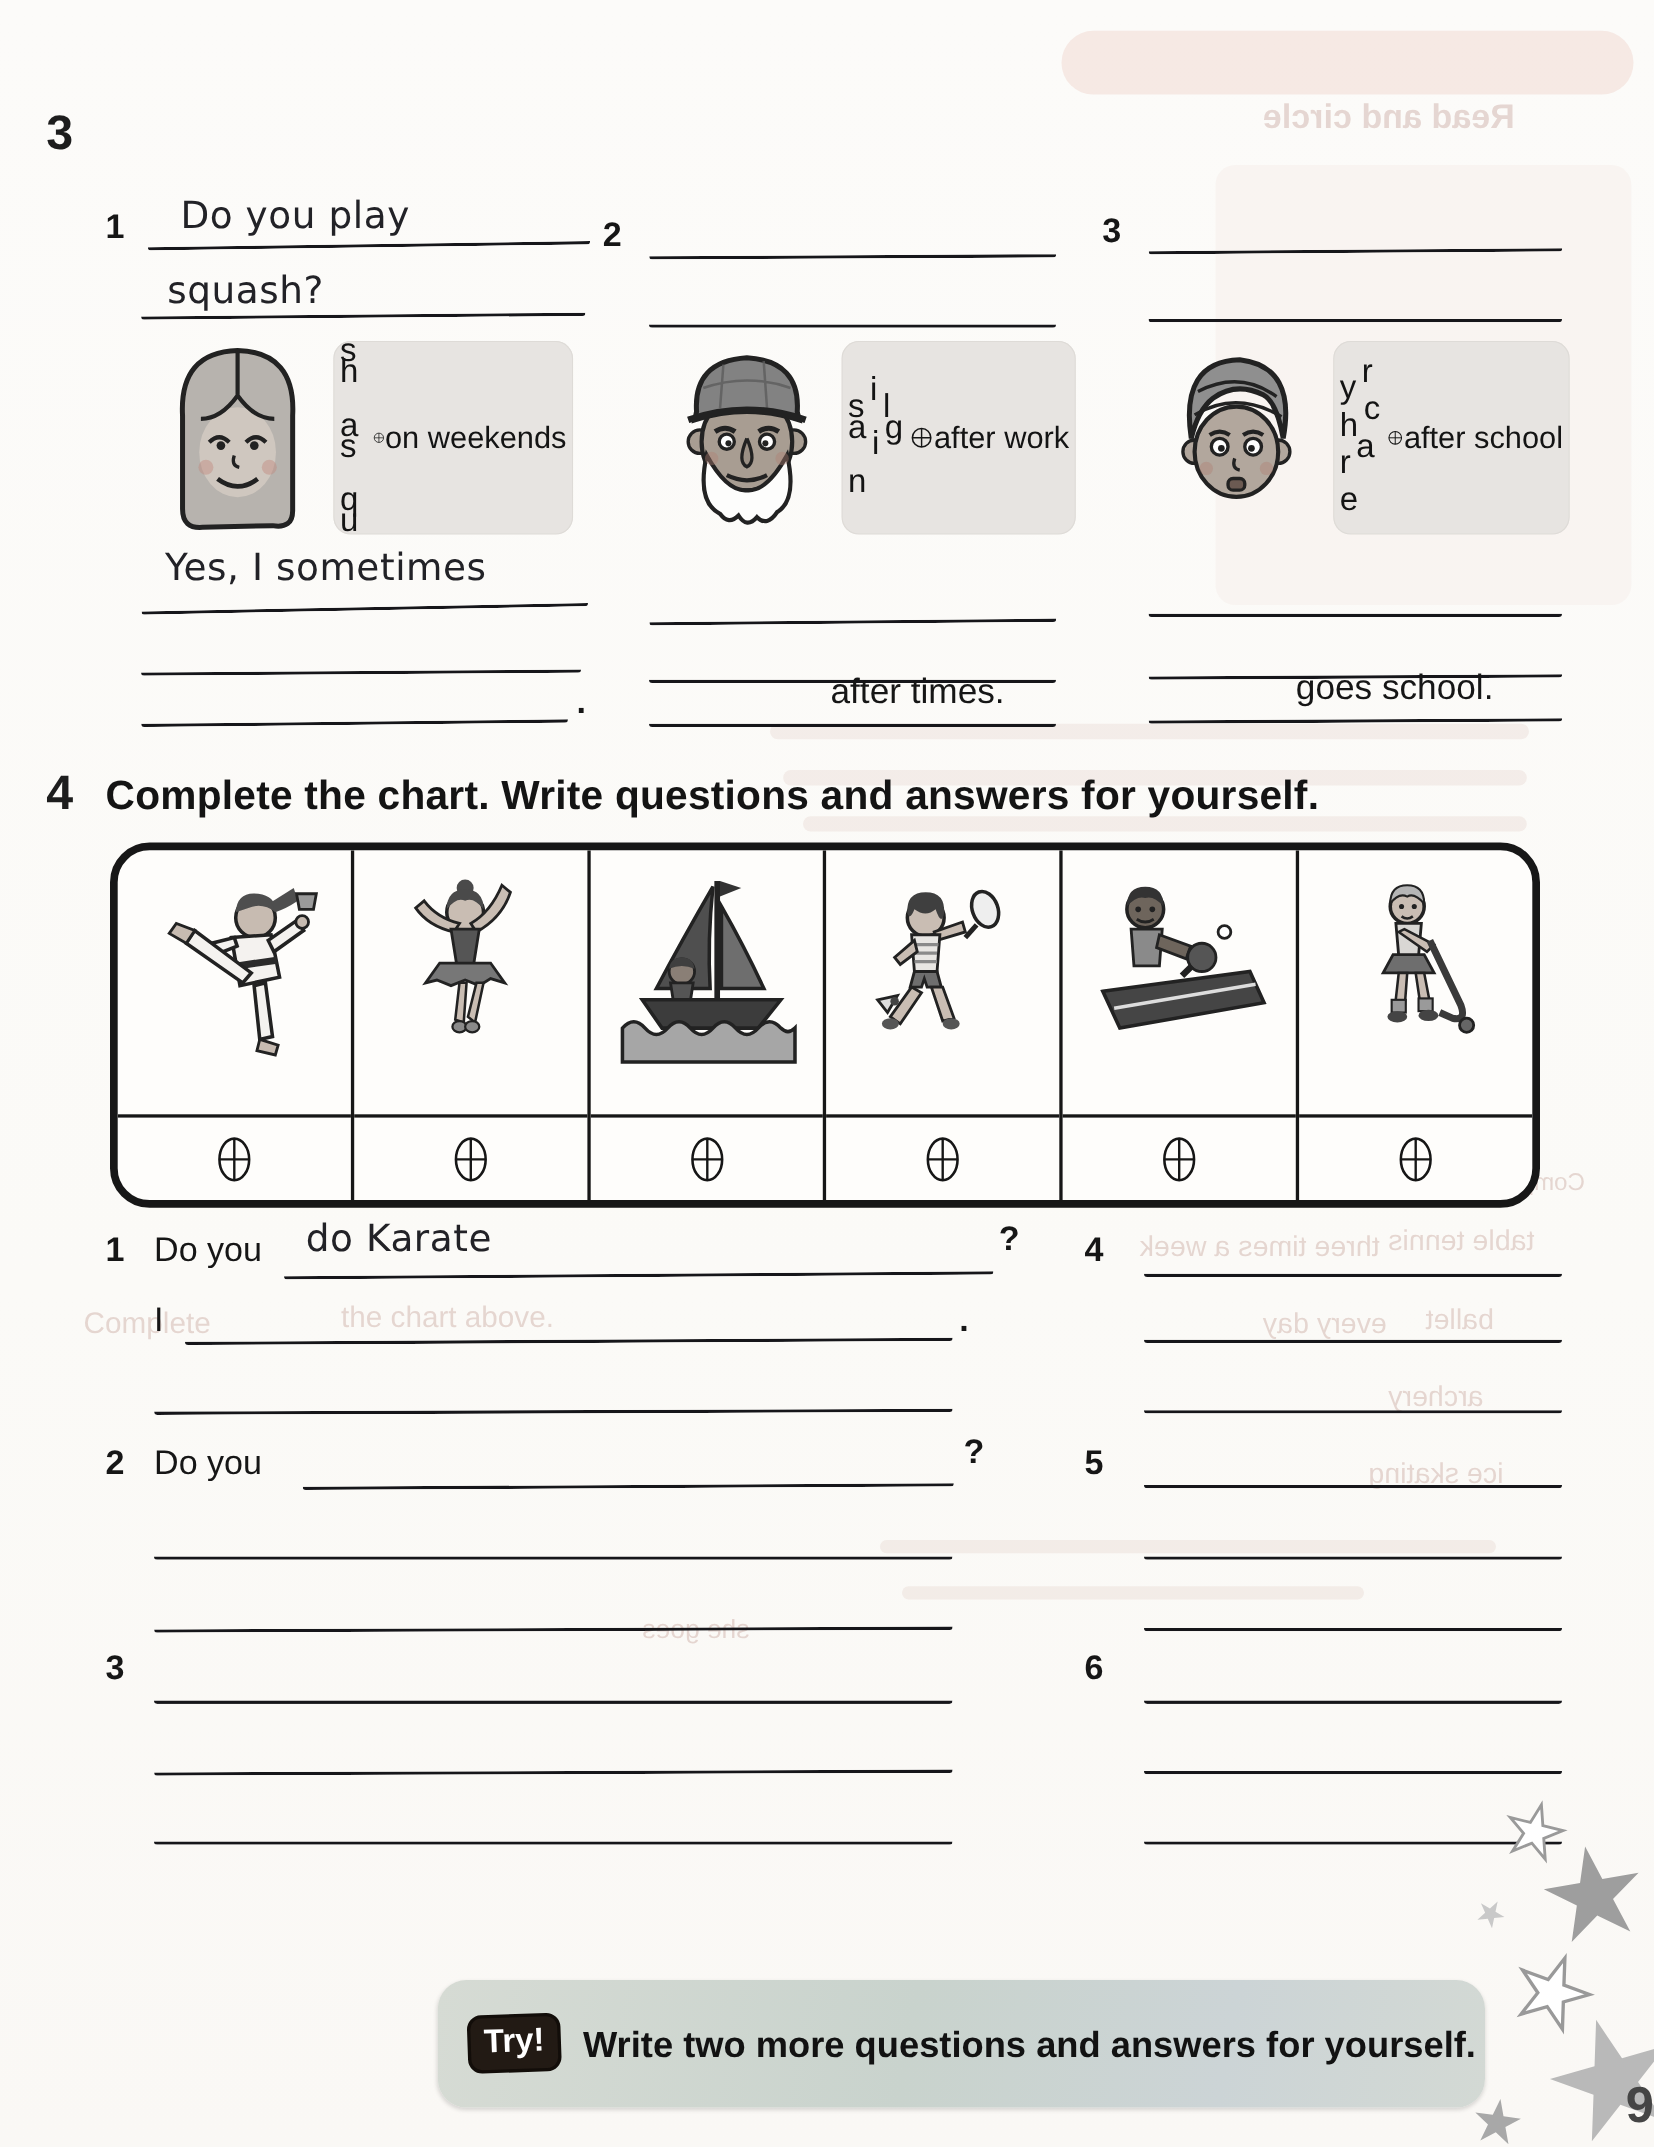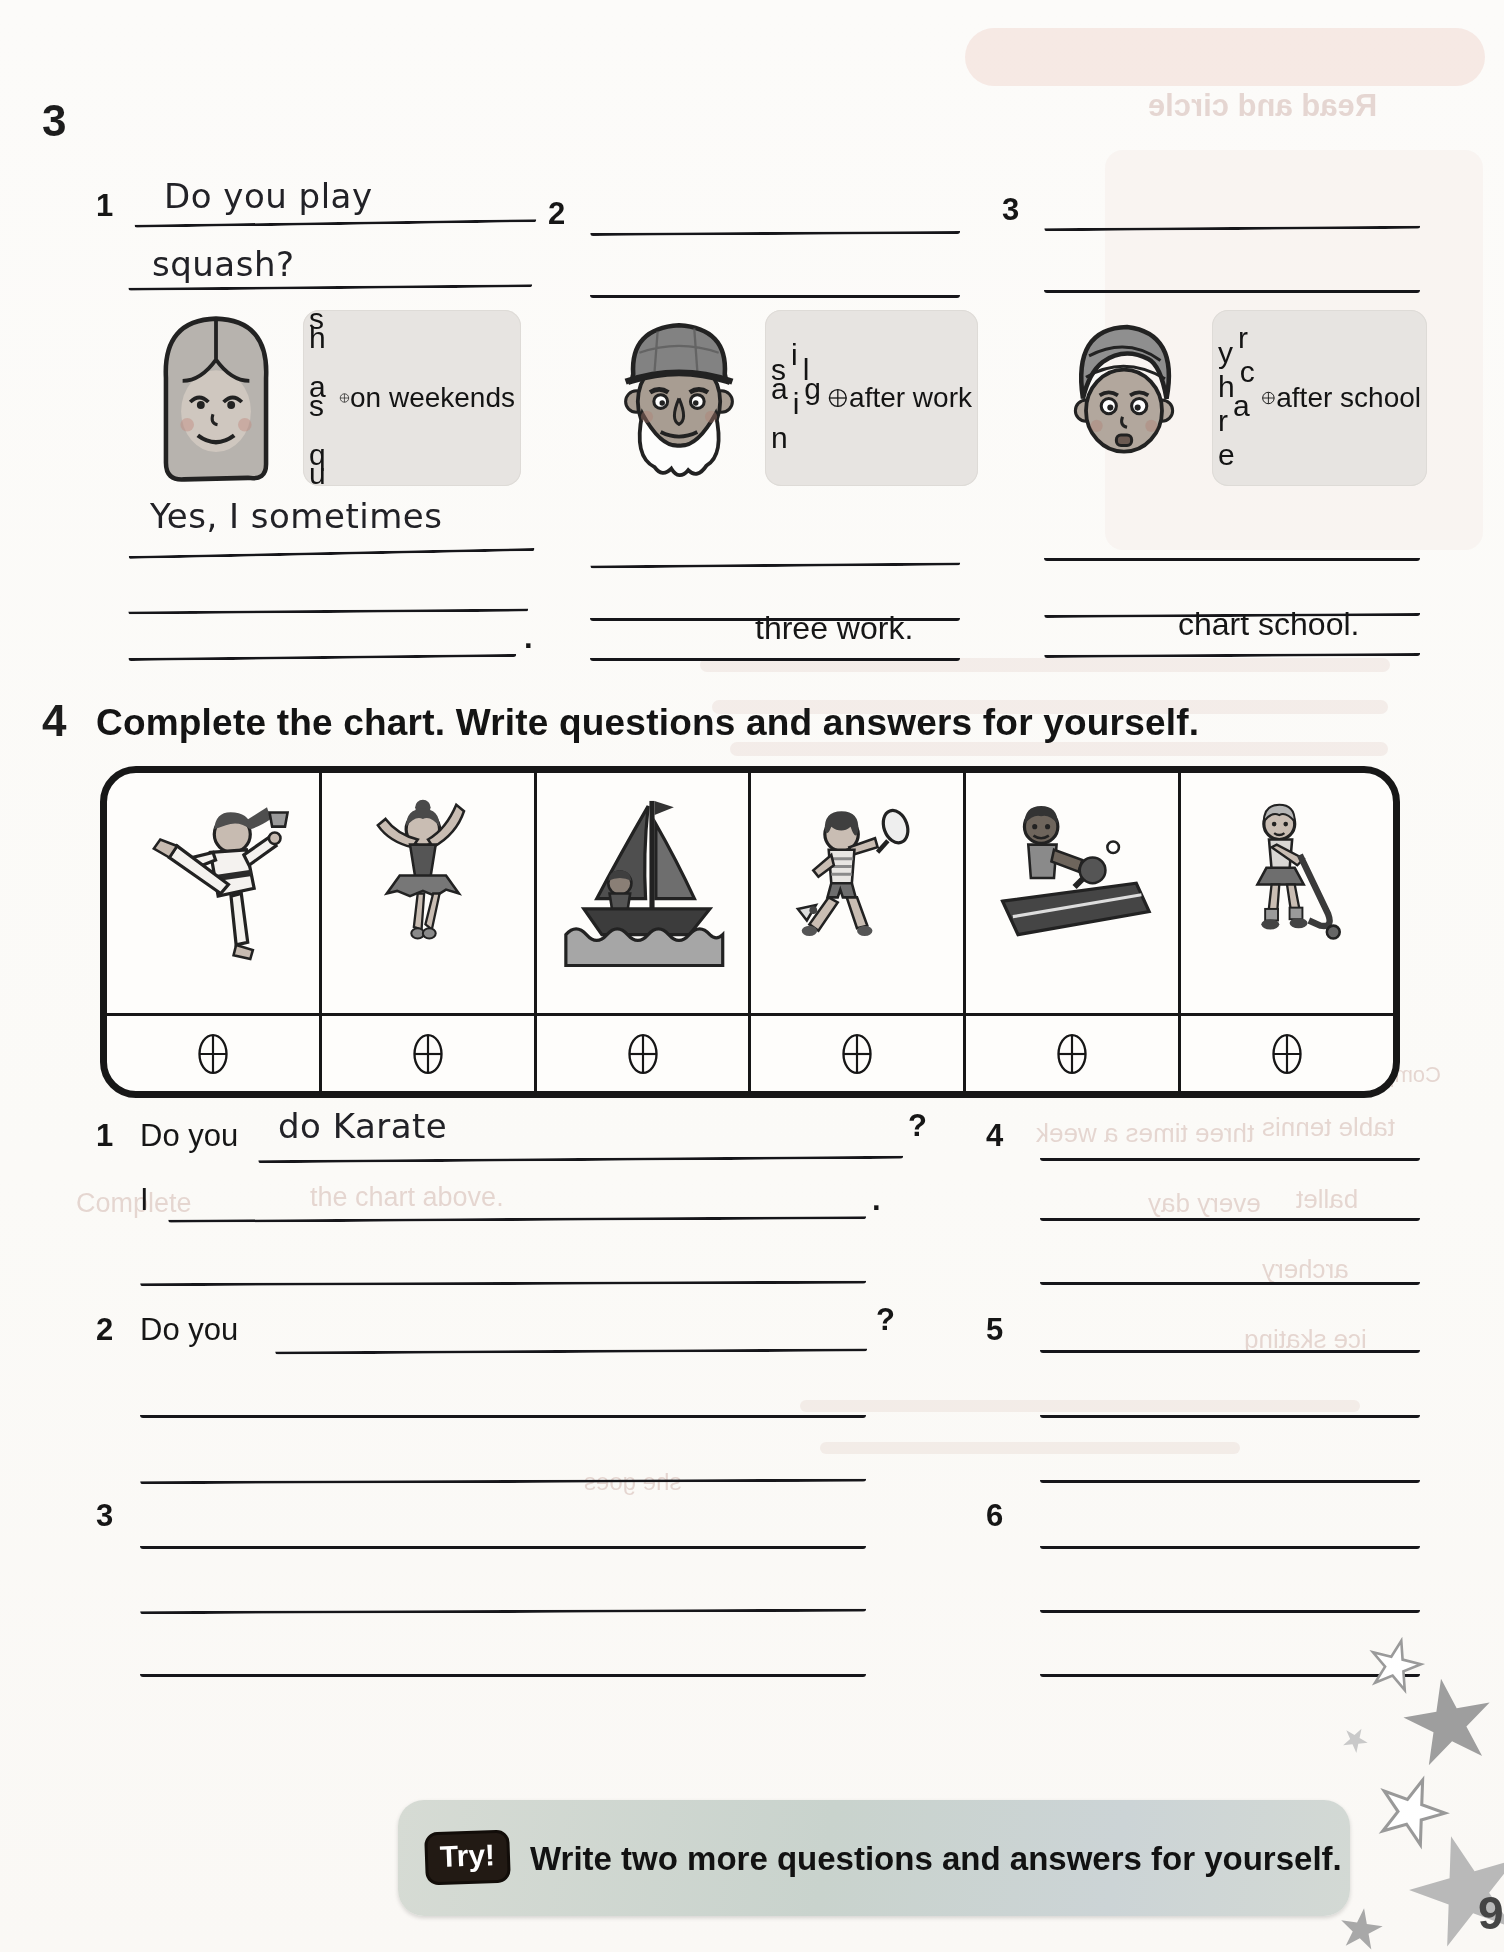--- a/index.html
+++ b/index.html
@@ -167,23 +167,23 @@
   <div class="wline" style="left:128px;top:490px;width:406px;height:62px;transform:rotate(-1.1deg);"></div>
   <div class="wline" style="left:590px;top:502px;width:370px;height:62px;transform:rotate(-0.5deg);"></div>
   <div class="wline" style="left:1044px;top:496px;width:376px;height:62px;"></div>
 
   <div class="wline" style="left:128px;top:548px;width:400px;height:62px;transform:rotate(-0.4deg);"></div>
   <div class="wline" style="left:590px;top:556px;width:370px;height:62px;"></div>
   <div class="wline" style="left:1044px;top:552px;width:376px;height:62px;transform:rotate(-0.3deg);"></div>
 
   <div class="wline" style="left:128px;top:594px;width:388px;height:62px;transform:rotate(-0.6deg);"></div>
   <span class="print" style="left:524px;top:620px;font-weight:700;">.</span>
-  <span class="print" style="left:755px;top:610px;font-size:32px;">three work.</span>
+  <span class="print" style="left:755px;top:610px;font-size:32px;">after times.</span>
   <div class="wline" style="left:590px;top:596px;width:370px;height:62px;"></div>
-  <span class="print" style="left:1178px;top:606px;font-size:32px;">chart school.</span>
+  <span class="print" style="left:1178px;top:606px;font-size:32px;">goes school.</span>
   <div class="wline" style="left:1044px;top:592px;width:376px;height:62px;transform:rotate(-0.3deg);"></div>
 
   <span class="exnum" style="left:42px;top:696px;">4</span>
   <span class="extitle" style="left:96px;top:702px;">Complete the chart. Write questions and answers for yourself.</span>
 
   <div class="chart">
     <div class="chart-col">
       <div class="chart-art">
         <svg width="180" height="215" viewBox="0 0 140 160" aria-label="karate">
           <circle cx="85" cy="34" r="14" fill="#c7bbb1" stroke="#222" stroke-width="2.5"></circle>

